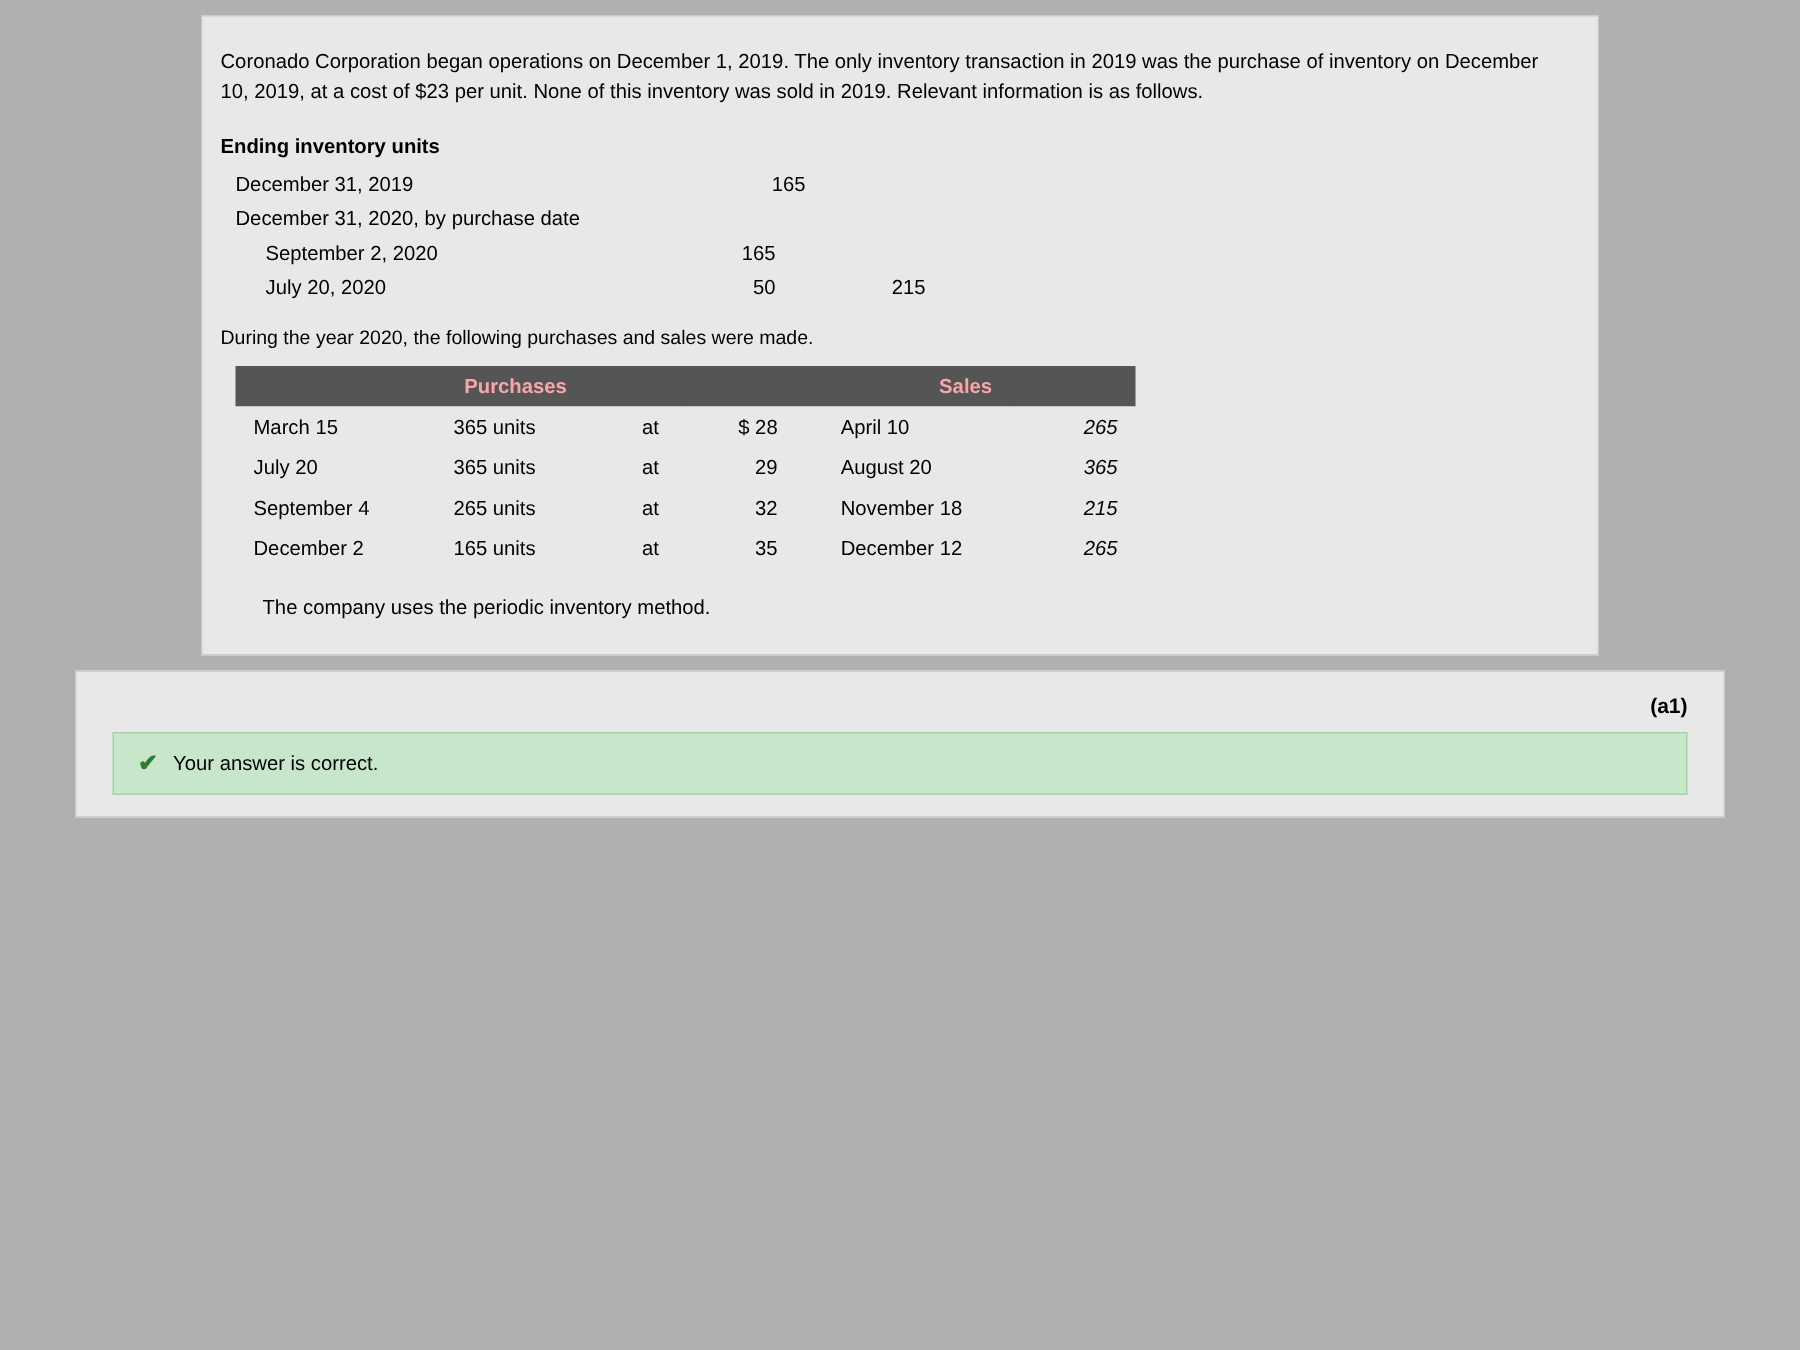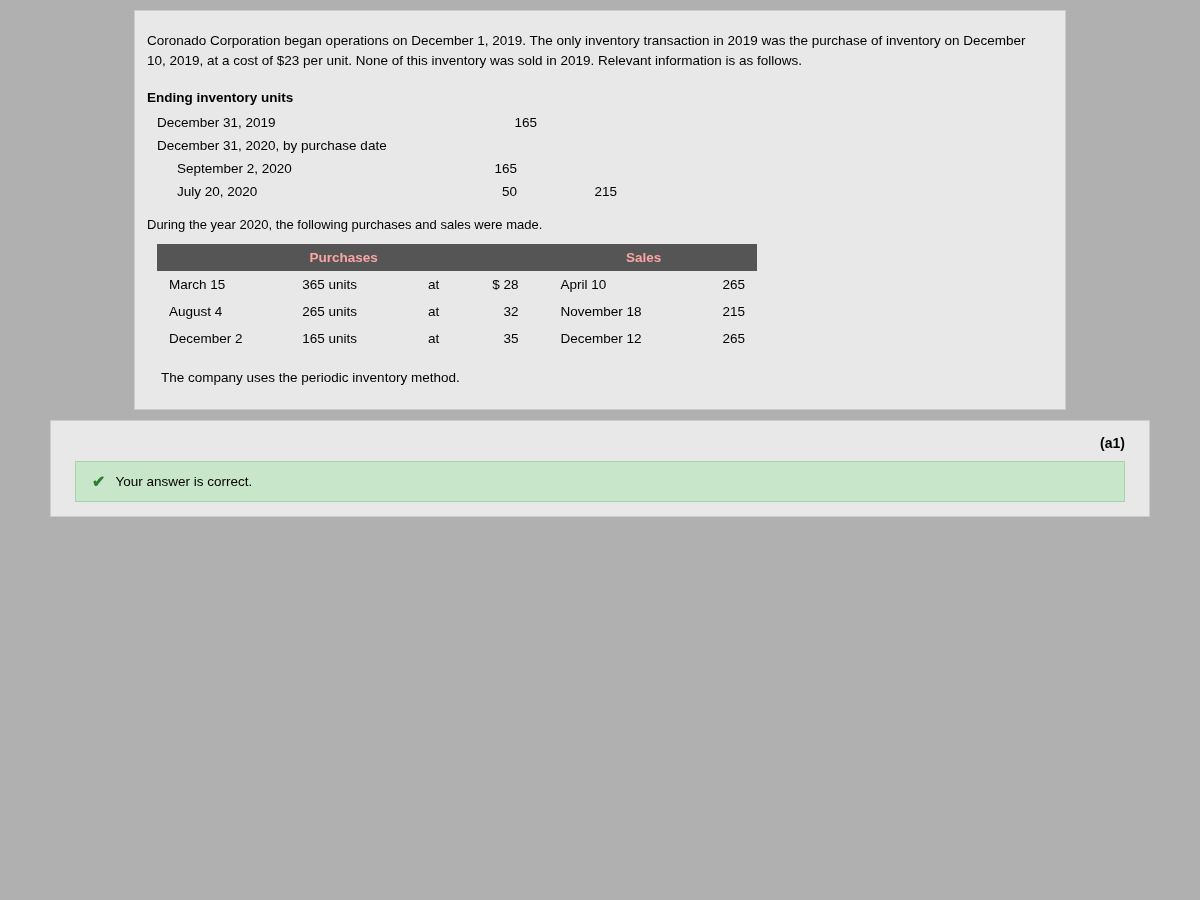--- a/index.html
+++ b/index.html
@@ -83,25 +83,25 @@
     }
     .purchases-table tbody td {
       padding: 6px 12px;
       font-size: 13.5px;
     }
     .col-date { width: 100px; }
     .col-units { width: 90px; }
     .col-at { width: 30px; text-align: center; }
     .col-price { width: 55px; text-align: right; }
     .col-sale-date { width: 110px; padding-left: 30px !important; }
-    .col-sale-units { width: 60px; text-align: right; }
+    .col-sale-units { width: 60px; text-align: right; font-style: italic; }
     .periodic-note {
       font-size: 13.5px;
       margin-top: 18px;
-      margin-left: 14px;
+      margin-left: 28px;
     }
     .section-a1-card {
       background: #e8e8e8;
       width: 1100px;
       padding: 14px 24px;
       border: 1px solid #ccc;
       margin-bottom: 10px;
       text-align: right;
     }
     .a1-label {
@@ -168,21 +168,29 @@
     <tbody id="table-body">
     <tr>
       <td class="col-date">March 15</td>
       <td class="col-units">365 units</td>
       <td class="col-at">at</td>
       <td class="col-price">$ 28</td>
       <td class="col-sale-date">April 10</td>
       <td class="col-sale-units">265</td>
     </tr>
         <tr>
-      <td class="col-date">August 4</td>
+      <td class="col-date">July 20</td>
+      <td class="col-units">365 units</td>
+      <td class="col-at">at</td>
+      <td class="col-price">29</td>
+      <td class="col-sale-date">August 20</td>
+      <td class="col-sale-units">365</td>
+    </tr>
+        <tr>
+      <td class="col-date">September 4</td>
       <td class="col-units">265 units</td>
       <td class="col-at">at</td>
       <td class="col-price">32</td>
       <td class="col-sale-date">November 18</td>
       <td class="col-sale-units">215</td>
     </tr>
         <tr>
       <td class="col-date">December 2</td>
       <td class="col-units">165 units</td>
       <td class="col-at">at</td>

